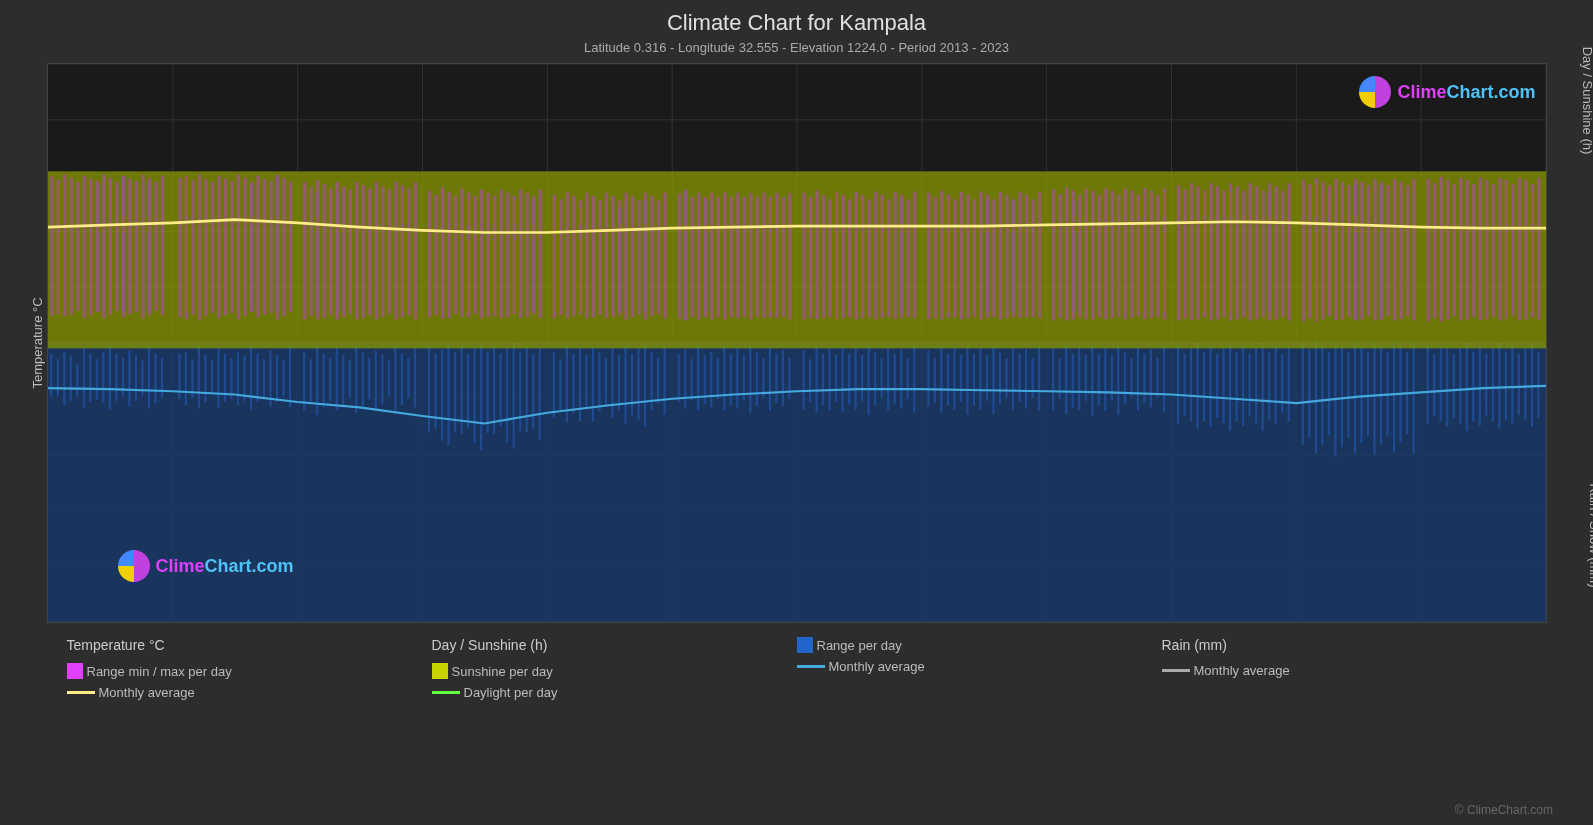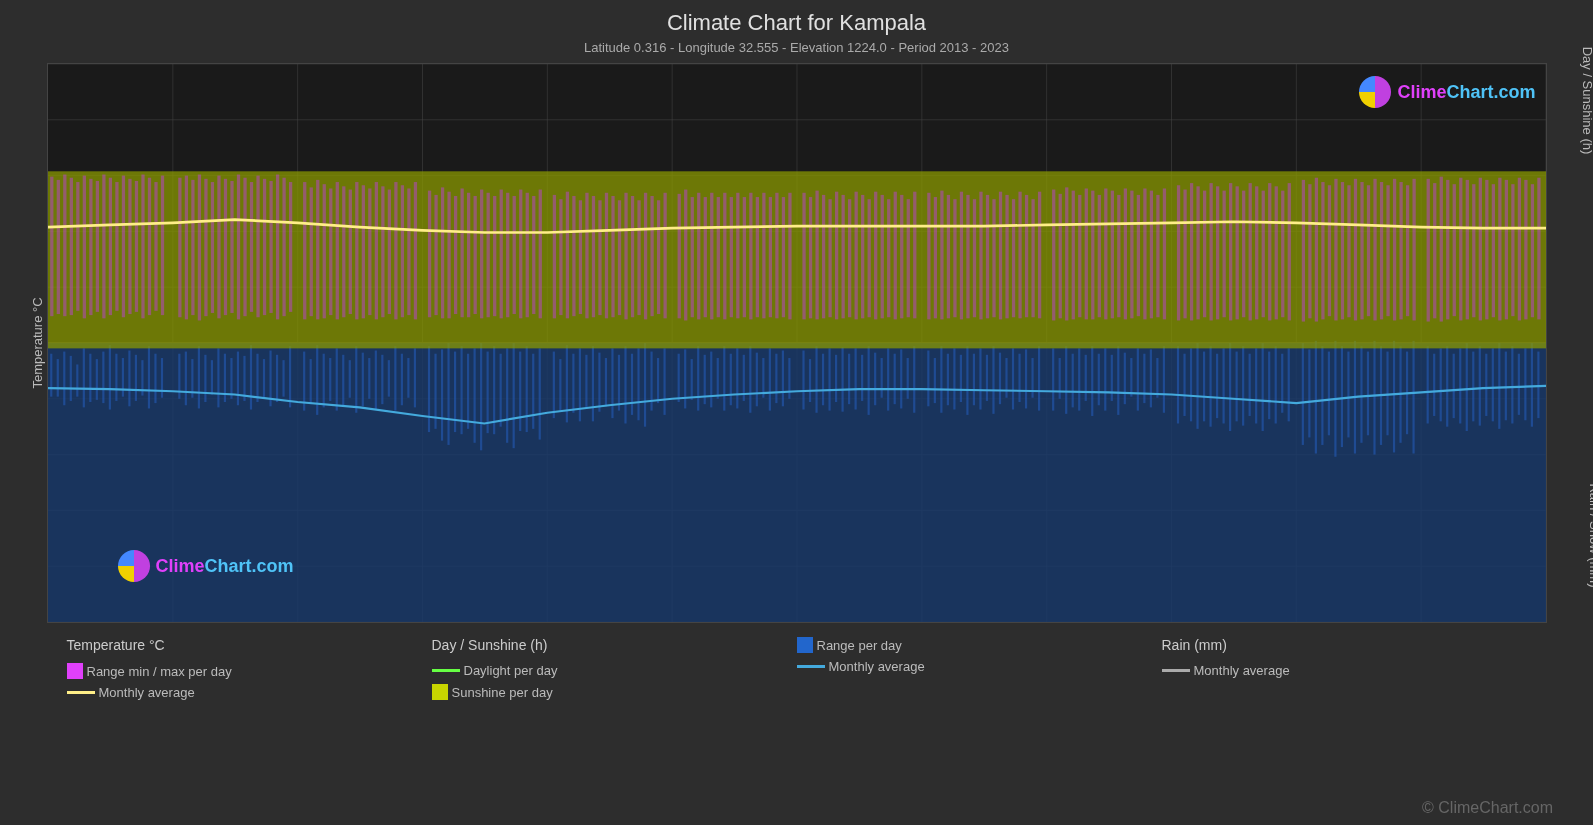--- a/index.html
+++ b/index.html
@@ -152,21 +152,21 @@
       width: 28px;
       height: 3px;
       flex-shrink: 0;
     }
 
     .copyright {
       position: absolute;
       bottom: 8px;
       right: 40px;
       color: #666;
-      font-size: 16px;
+      font-size: 12px;
     }
   </style>
 </head>
 <body>
 
 <div class="page-wrapper">
   <div class="chart-title">Climate Chart for Kampala</div>
   <div class="chart-subtitle">Latitude 0.316 - Longitude 32.555 - Elevation 1224.0 - Period 2013 - 2023</div>
 
   <div style="position:relative; width:1500px; height:560px;">
@@ -747,26 +747,26 @@
       </div>
       <div class="legend-item">
         <div class="legend-line" style="background:#ffee88;"></div>
         <span>Monthly average</span>
       </div>
     </div>
 
     <div class="legend-group">
       <div class="legend-title">Day / Sunshine (h)</div>
       <div class="legend-item">
+        <div class="legend-swatch-rect" style="background:#c8d400;"></div>
+        <span>Sunshine per day</span>
+      </div>
+      <div class="legend-item">
         <div class="legend-line" style="background:#66ff44;"></div>
         <span>Daylight per day</span>
-      </div>
-      <div class="legend-item">
-        <div class="legend-swatch-rect" style="background:#c8d400;"></div>
-        <span>Sunshine per day</span>
       </div>
     </div>
 
     <div class="legend-group">
       <div class="legend-item">
         <div class="legend-swatch-rect" style="background:#2266cc;"></div>
         <span>Range per day</span>
       </div>
       <div class="legend-item">
         <div class="legend-line" style="background:#44aadd;"></div>

